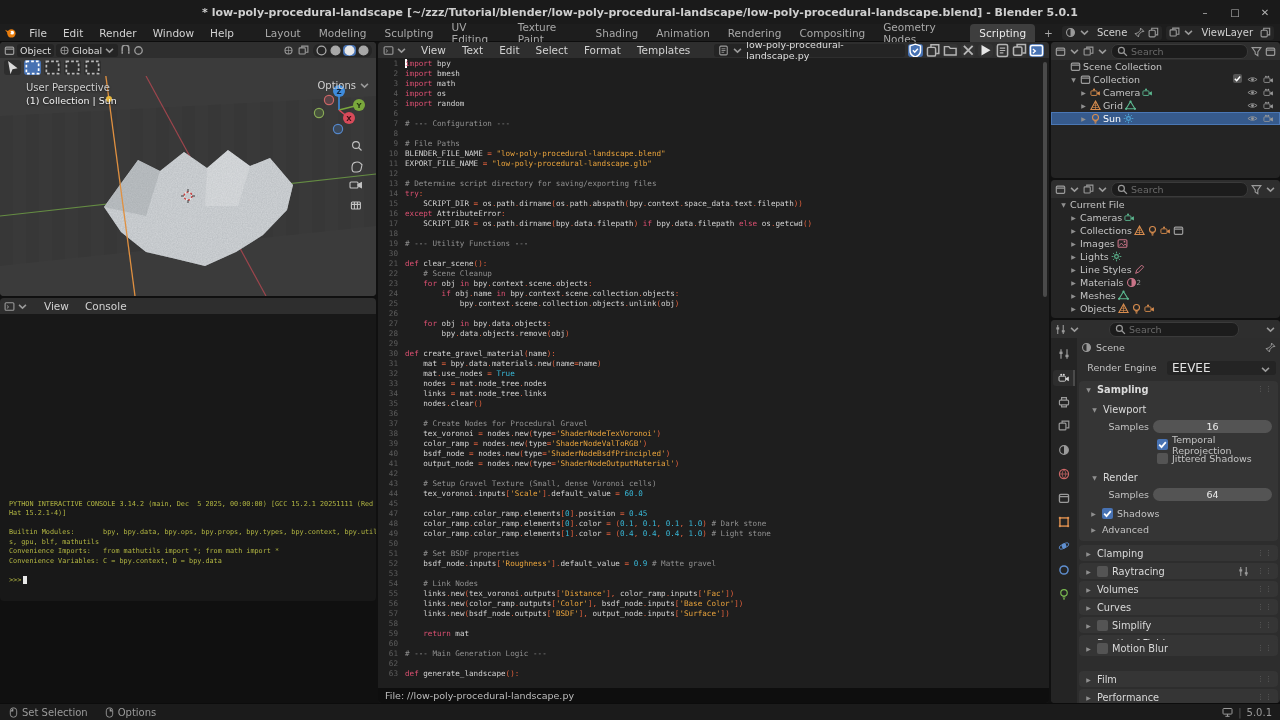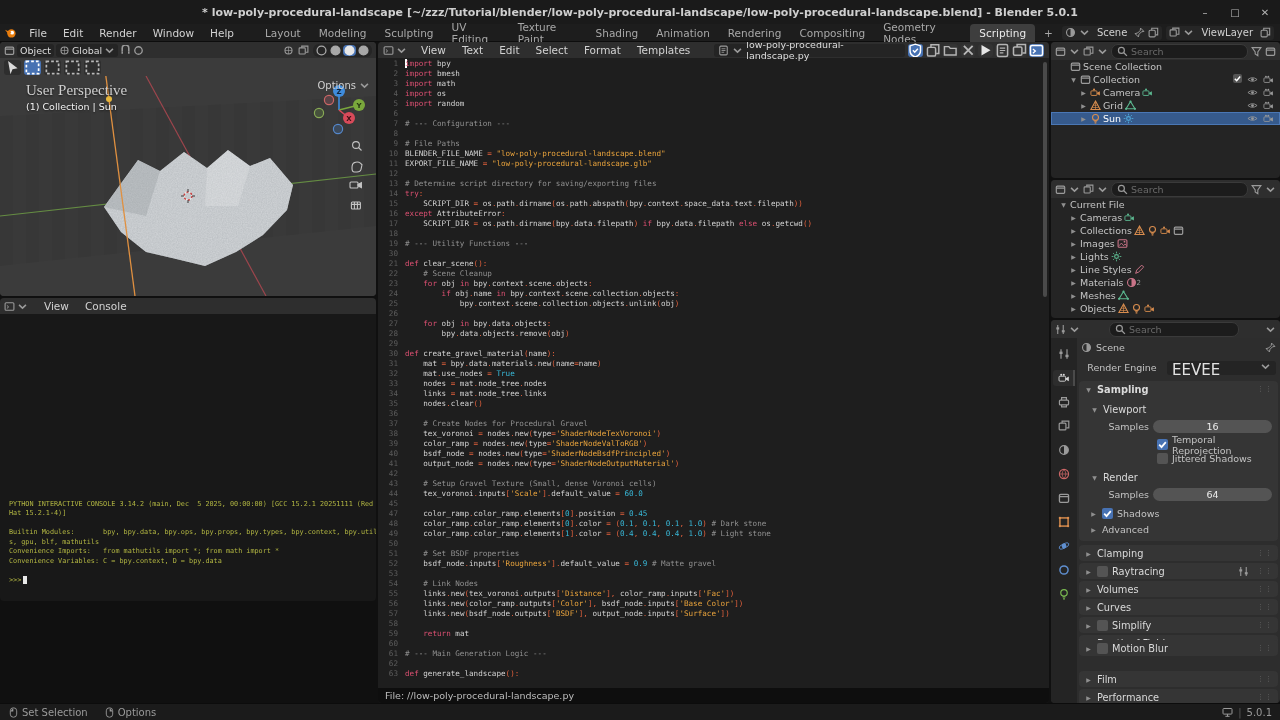--- a/index.html
+++ b/index.html
@@ -34,21 +34,21 @@
   .srch .ph{color:#6a6a6a;font-size:9.5px;}
   
   #vp{left:0;top:42px;width:376px;height:254px;background:#3b3b3b;}
   #vp-toolrow{height:18px;display:flex;align-items:center;padding:0 4px;gap:3px;}
   .toolbtn{width:17px;height:15px;border-radius:3px;background:#2e2e2e;display:flex;align-items:center;justify-content:center;color:#b9b9b9;}
   .toolbtn.active{background:#4772b3;color:#fff;}
   .shade-group{display:flex;background:#252525;border-radius:6px;height:13px;align-items:center;padding:0 2px;gap:1px;}
   .shade{width:13px;height:11px;border-radius:4px;display:flex;align-items:center;justify-content:center;color:#a8a8a8;}
   .shade.active{background:#4772b3;color:#e8e8e8;}
   #vp-overlay{position:absolute;left:26px;top:40px;text-shadow:0 1px 2px rgba(0,0,0,.6);}
-  #vp-persp{font-size:15px;color:#cfcfcf;font-family:Liberation Serif, serif;}
+  #vp-persp{font-size:10px;color:#cfcfcf;}
   #vp-ctx{font-size:9.5px;color:#f2f2f2;margin-top:2px;}
   #vp-options{position:absolute;right:6px;top:38px;display:flex;align-items:center;gap:3px;color:#d0d0d0;font-size:10px;}
   #vp-canvas{position:absolute;left:0;top:34px;width:376px;height:220px;}
   
   #console{left:0;top:298px;width:376px;height:303px;background:#181818;}
   #console-lines{position:absolute;left:9px;right:4px;bottom:16px;font-family:"DejaVu Sans Mono",monospace;
                  font-size:6.8px;line-height:9.5px;color:#b2b642;white-space:pre;}
   .cprompt{display:flex;align-items:center;}
   .caret{display:inline-block;width:4px;height:8px;background:#e8e8e8;margin-left:2px;}
   
@@ -87,21 +87,21 @@
   
   #props{left:1051px;top:320px;width:229px;height:383px;background:#2d2d2d;}
   #prop-tabs{position:absolute;left:0;top:18px;bottom:0;width:26px;background:#242424;display:flex;flex-direction:column;align-items:center;padding-top:8px;gap:8px;}
   .ptab{width:22px;height:16px;display:flex;align-items:center;justify-content:center;border-radius:3px 0 0 3px;}
   .ptab.active{background:#2d2d2d;box-shadow:-2px 0 0 #4a4a4a inset;}
   .ptab .ic{width:12px;height:12px;}
   #prop-body{position:absolute;left:26px;top:18px;right:0;bottom:0;}
   .prow{position:absolute;left:4px;right:4px;display:flex;align-items:center;gap:4px;}
   .plabel{color:#c3c3c3;font-size:9.5px;}
   .pfield{background:#545454;border-radius:7px;height:13px;display:flex;align-items:center;justify-content:center;color:#ececec;font-size:9.5px;}
-  .pdd{background:#242424;border-radius:3px;height:14px;display:flex;align-items:flex-start;color:#e2e2e2;font-size:15px;padding:0 5px;justify-content:space-between;}
+  .pdd{background:#242424;border-radius:3px;height:14px;display:flex;align-items:flex-end;color:#e2e2e2;font-size:12px;padding:0 5px;justify-content:space-between;}
   .panel{position:absolute;left:2px;right:2px;background:#353535;border-radius:4px;}
   .phead{height:16px;display:flex;align-items:center;gap:4px;padding:0 5px;color:#dadada;font-size:9.8px;}
   .pdots{margin-left:auto;color:#6a6a6a;font-size:7px;letter-spacing:1px;}
   .cb{width:11px;height:11px;border-radius:2px;background:#545454;display:inline-flex;align-items:center;justify-content:center;flex:0 0 auto;}
   .cb.on{background:#4772b3;}
   
   #statusbar{position:absolute;left:0;top:703px;width:1280px;height:17px;background:#1b1b1b;
              display:flex;align-items:center;padding:0 8px;box-sizing:border-box;color:#9a9a9a;border-top:1px solid #0c0c0c;}
   .sb-item{display:flex;align-items:center;gap:3px;margin-right:16px;}
   #sb-right{margin-left:auto;display:flex;align-items:center;gap:5px;}

